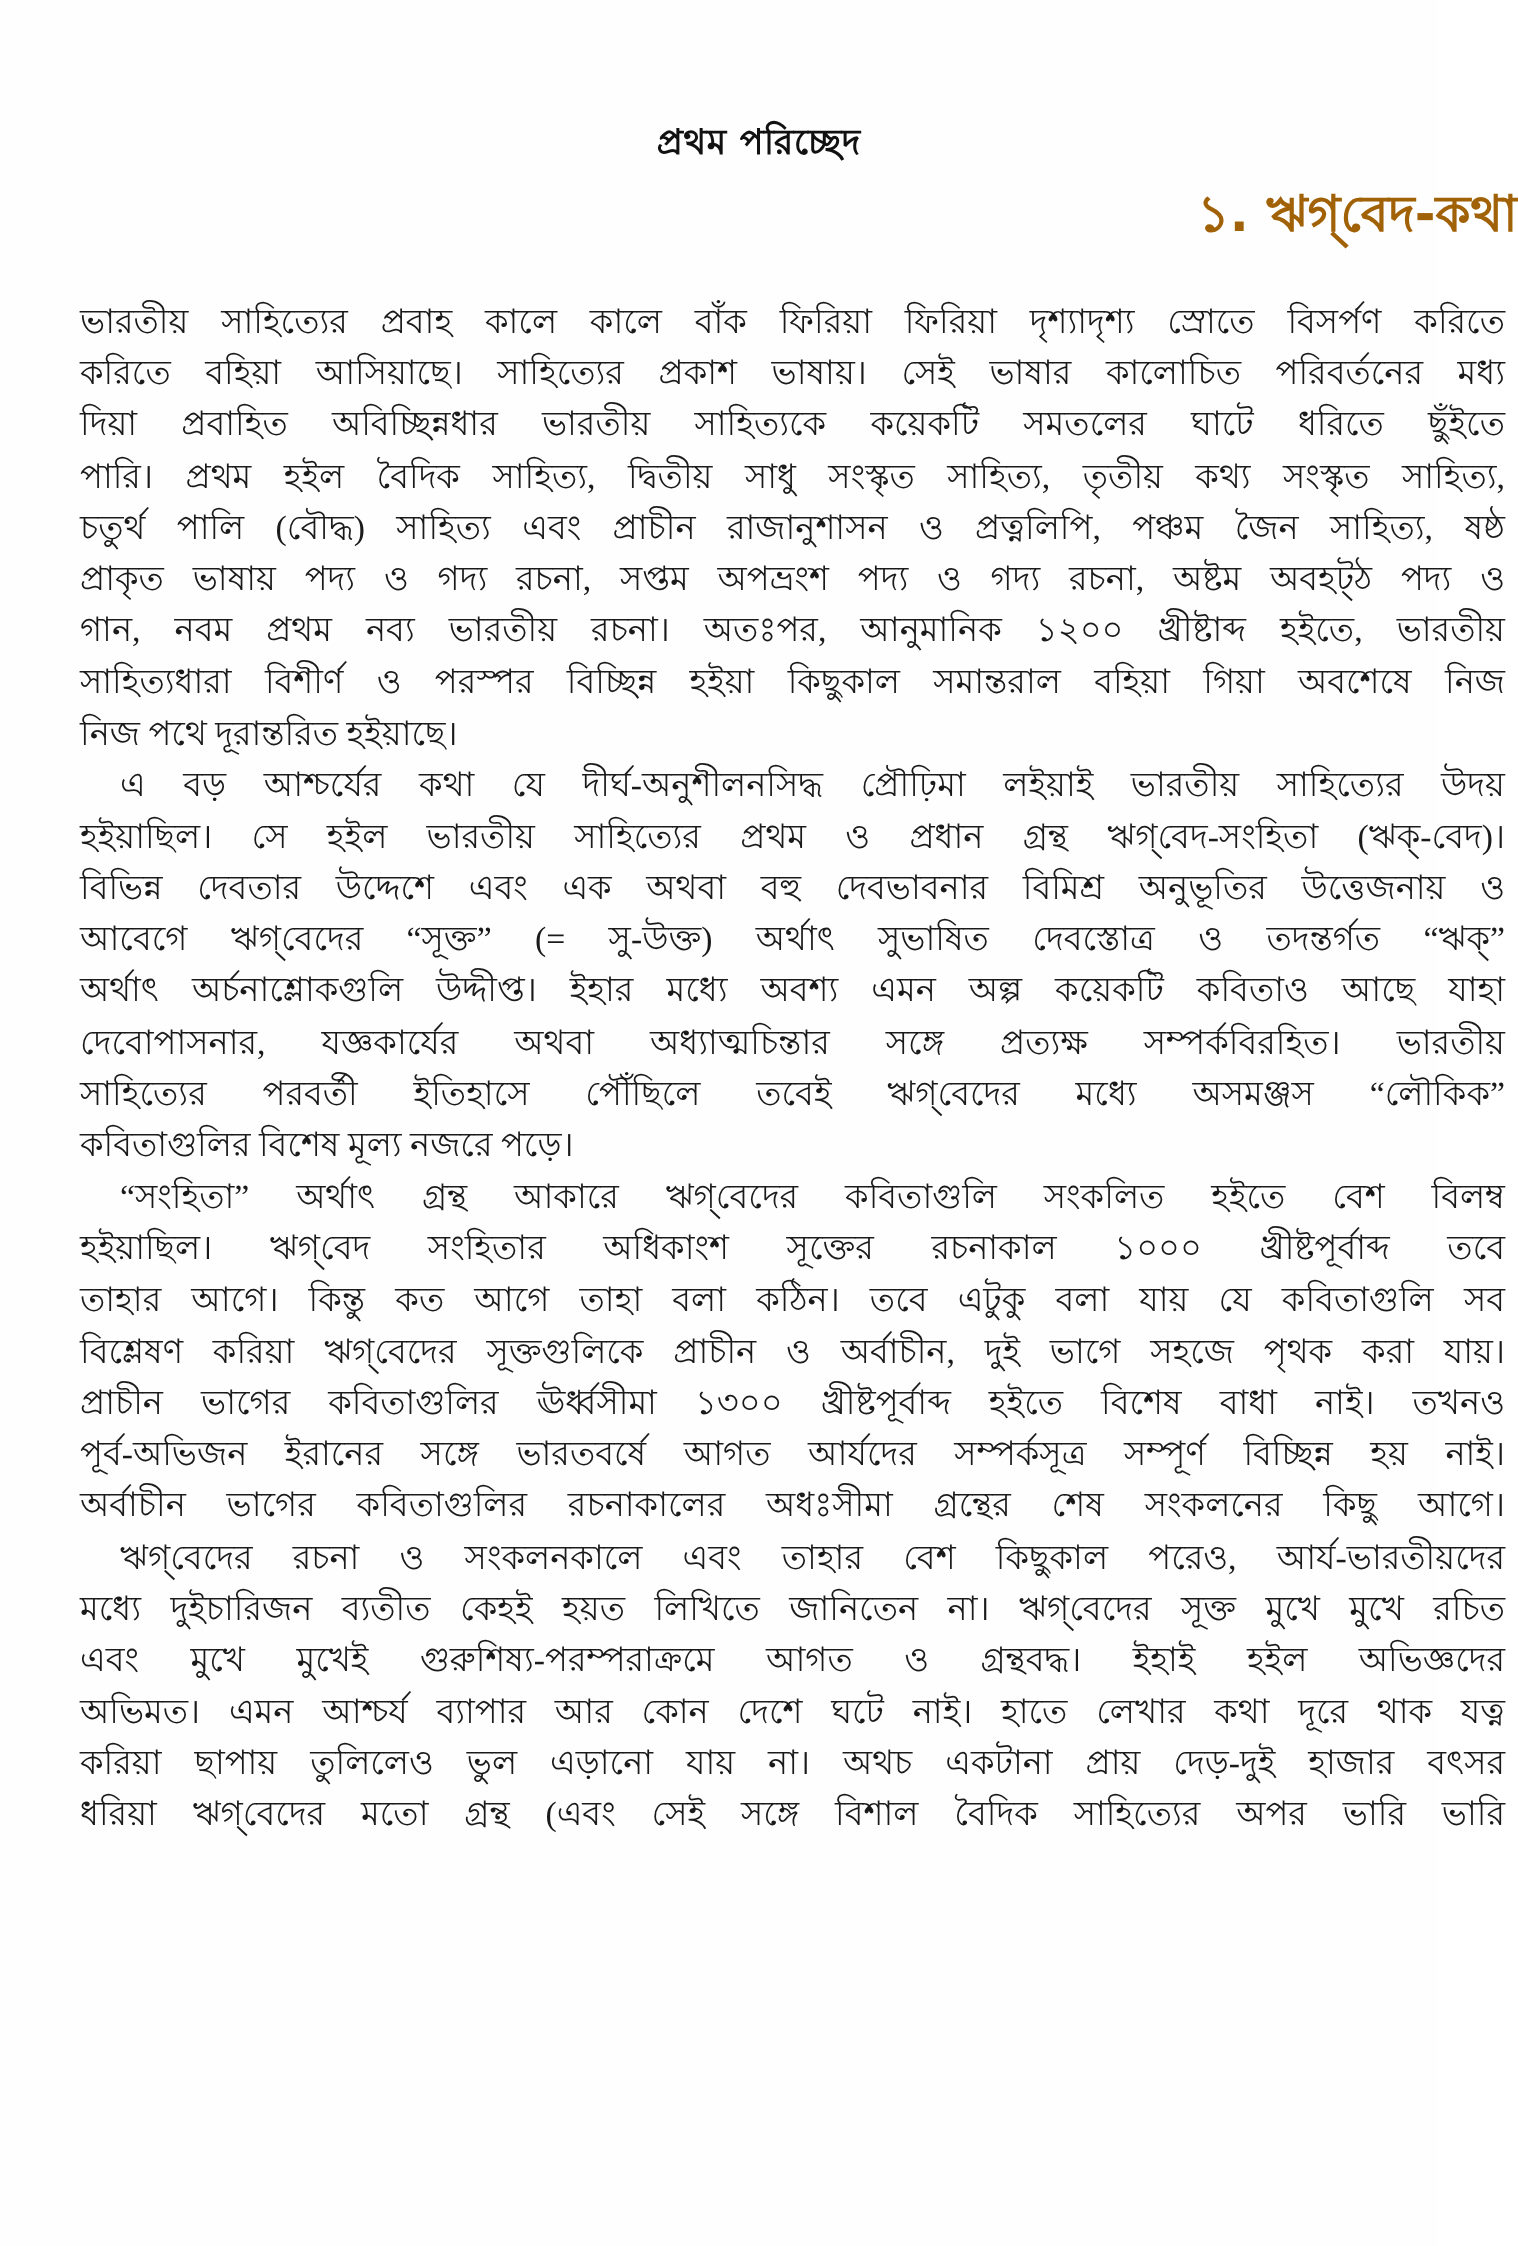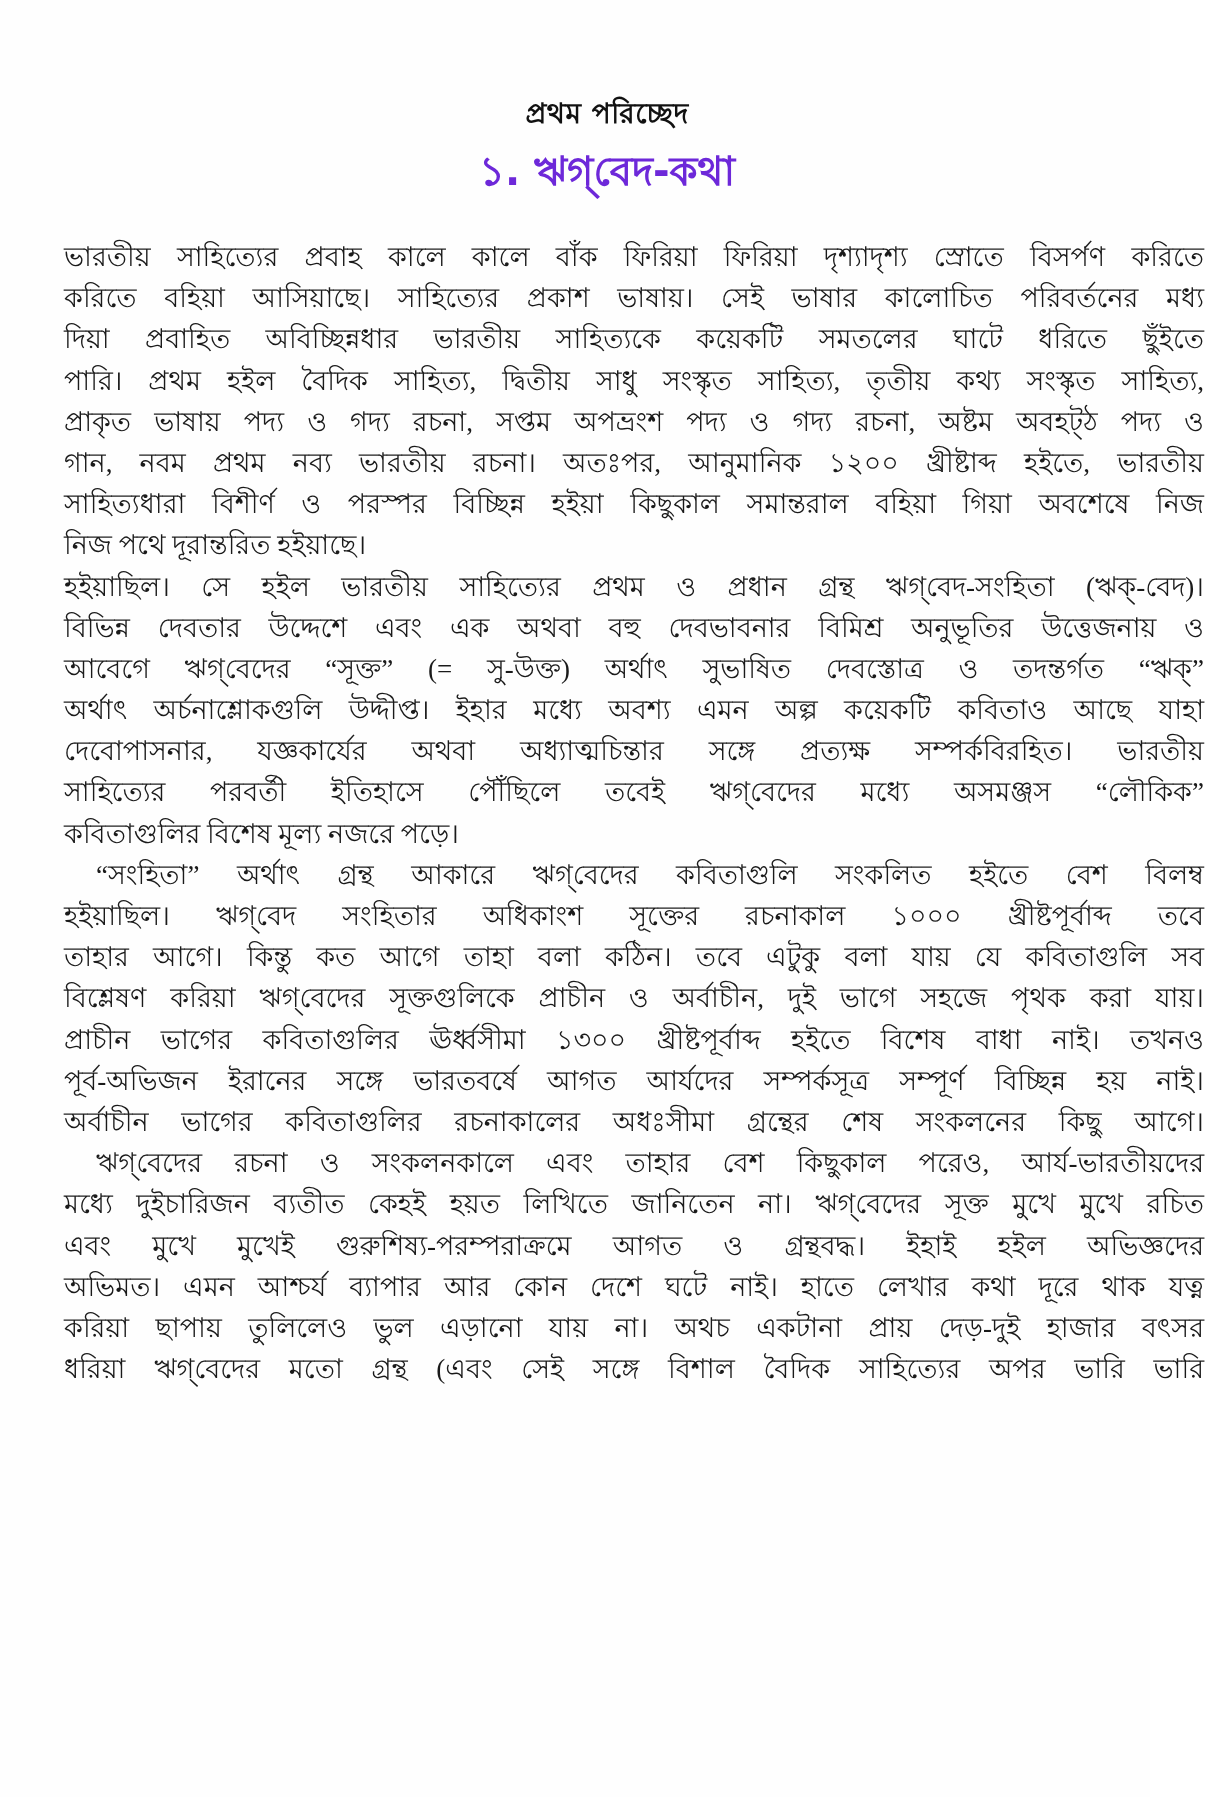--- a/index.html
+++ b/index.html
@@ -32,24 +32,24 @@
       font-size: 28px;
       font-weight: bold;
       letter-spacing: 0.5px;
       color: #111;
     }
     .section-title {
       position: absolute;
       top: 140px;
       left: 0;
       width: 1214px;
-      text-align: center;
+      text-align: right;
       font-size: 40px;
       font-weight: bold;
-      color: #6d28d9;
+      color: #a16207;
     }
     .body-text {
       position: absolute;
       top: 237px;
       left: 64px;
       width: 1140px;
       font-family: Liberation Serif, serif;
     }
     .line {
       height: 41.2px;
@@ -71,24 +71,26 @@
 <body>
 
 <div class="page">
   <div class="chapter-label">প্রথম পরিচ্ছেদ</div>
   <div class="section-title">১. ঋগ্‌বেদ-কথা</div>
   <div class="body-text" id="body-text">
       <div class="line">ভারতীয় সাহিত্যের প্রবাহ কালে কালে বাঁক ফিরিয়া ফিরিয়া দৃশ্যাদৃশ্য স্রোতে বিসর্পণ করিতে</div>
       <div class="line">করিতে বহিয়া আসিয়াছে। সাহিত্যের প্রকাশ ভাষায়। সেই ভাষার কালোচিত পরিবর্তনের মধ্য</div>
       <div class="line">দিয়া প্রবাহিত অবিচ্ছিন্নধার ভারতীয় সাহিত্যকে কয়েকটি সমতলের ঘাটে ধরিতে ছুঁইতে</div>
       <div class="line">পারি। প্রথম হইল বৈদিক সাহিত্য, দ্বিতীয় সাধু সংস্কৃত সাহিত্য, তৃতীয় কথ্য সংস্কৃত সাহিত্য,</div>
+      <div class="line">চতুর্থ পালি (বৌদ্ধ) সাহিত্য এবং প্রাচীন রাজানুশাসন ও প্রত্নলিপি, পঞ্চম জৈন সাহিত্য, ষষ্ঠ</div>
       <div class="line">প্রাকৃত ভাষায় পদ্য ও গদ্য রচনা, সপ্তম অপভ্রংশ পদ্য ও গদ্য রচনা, অষ্টম অবহট্‌ঠ পদ্য ও</div>
       <div class="line">গান, নবম প্রথম নব্য ভারতীয় রচনা। অতঃপর, আনুমানিক ১২০০ খ্রীষ্টাব্দ হইতে, ভারতীয়</div>
       <div class="line">সাহিত্যধারা বিশীর্ণ ও পরস্পর বিচ্ছিন্ন হইয়া কিছুকাল সমান্তরাল বহিয়া গিয়া অবশেষে নিজ</div>
       <div class="line last">নিজ পথে দূরান্তরিত হইয়াছে।</div>
+      <div class="line indent">এ বড় আশ্চর্যের কথা যে দীর্ঘ-অনুশীলনসিদ্ধ প্রৌঢ়িমা লইয়াই ভারতীয় সাহিত্যের উদয়</div>
       <div class="line">হইয়াছিল। সে হইল ভারতীয় সাহিত্যের প্রথম ও প্রধান গ্রন্থ ঋগ্‌বেদ-সংহিতা (ঋক্-বেদ)।</div>
       <div class="line">বিভিন্ন দেবতার উদ্দেশে এবং এক অথবা বহু দেবভাবনার বিমিশ্র অনুভূতির উত্তেজনায় ও</div>
       <div class="line">আবেগে ঋগ্‌বেদের “সূক্ত” (= সু-উক্ত) অর্থাৎ সুভাষিত দেবস্তোত্র ও তদন্তর্গত “ঋক্”</div>
       <div class="line">অর্থাৎ অর্চনাশ্লোকগুলি উদ্দীপ্ত। ইহার মধ্যে অবশ্য এমন অল্প কয়েকটি কবিতাও আছে যাহা</div>
       <div class="line">দেবোপাসনার, যজ্ঞকার্যের অথবা অধ্যাত্মচিন্তার সঙ্গে প্রত্যক্ষ সম্পর্কবিরহিত। ভারতীয়</div>
       <div class="line">সাহিত্যের পরবর্তী ইতিহাসে পৌঁছিলে তবেই ঋগ্‌বেদের মধ্যে অসমঞ্জস “লৌকিক”</div>
       <div class="line last">কবিতাগুলির বিশেষ মূল্য নজরে পড়ে।</div>
       <div class="line indent">“সংহিতা” অর্থাৎ গ্রন্থ আকারে ঋগ্‌বেদের কবিতাগুলি সংকলিত হইতে বেশ বিলম্ব</div>
       <div class="line">হইয়াছিল। ঋগ্‌বেদ সংহিতার অধিকাংশ সূক্তের রচনাকাল ১০০০ খ্রীষ্টপূর্বাব্দ তবে</div>
       <div class="line">তাহার আগে। কিন্তু কত আগে তাহা বলা কঠিন। তবে এটুকু বলা যায় যে কবিতাগুলি সব</div>

